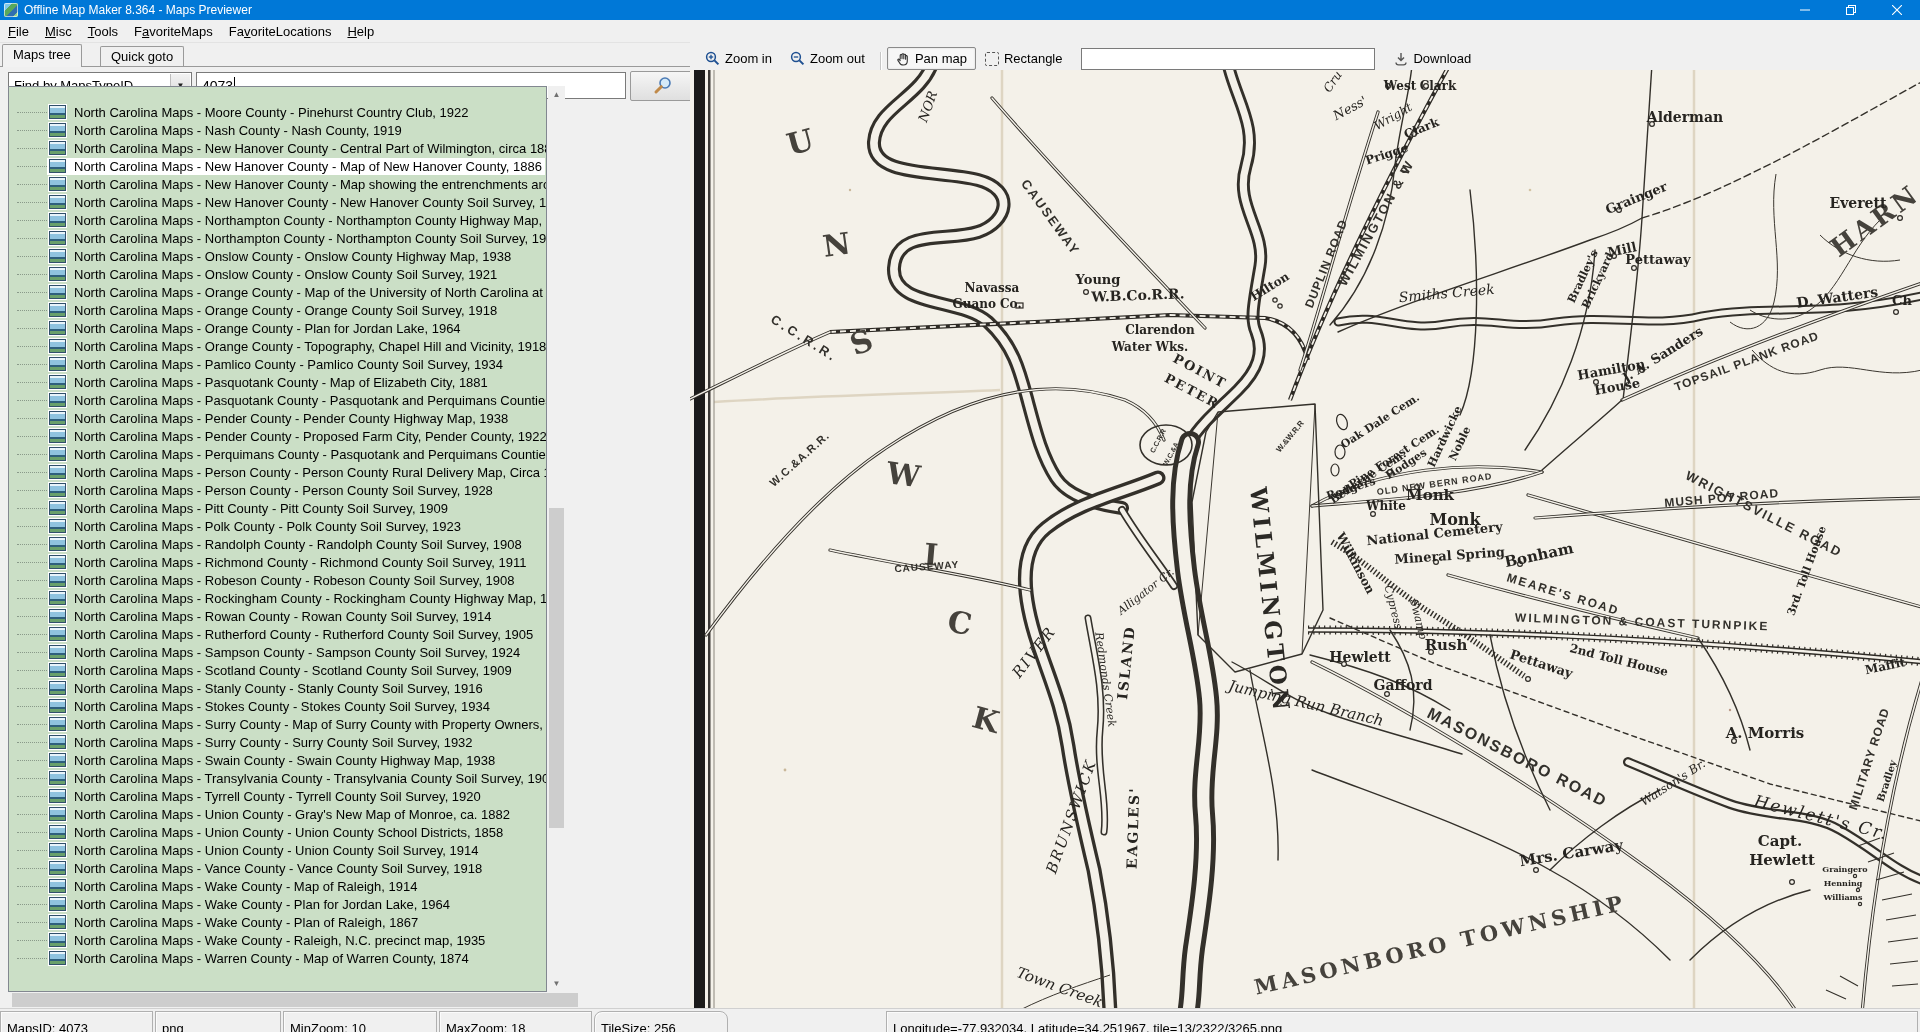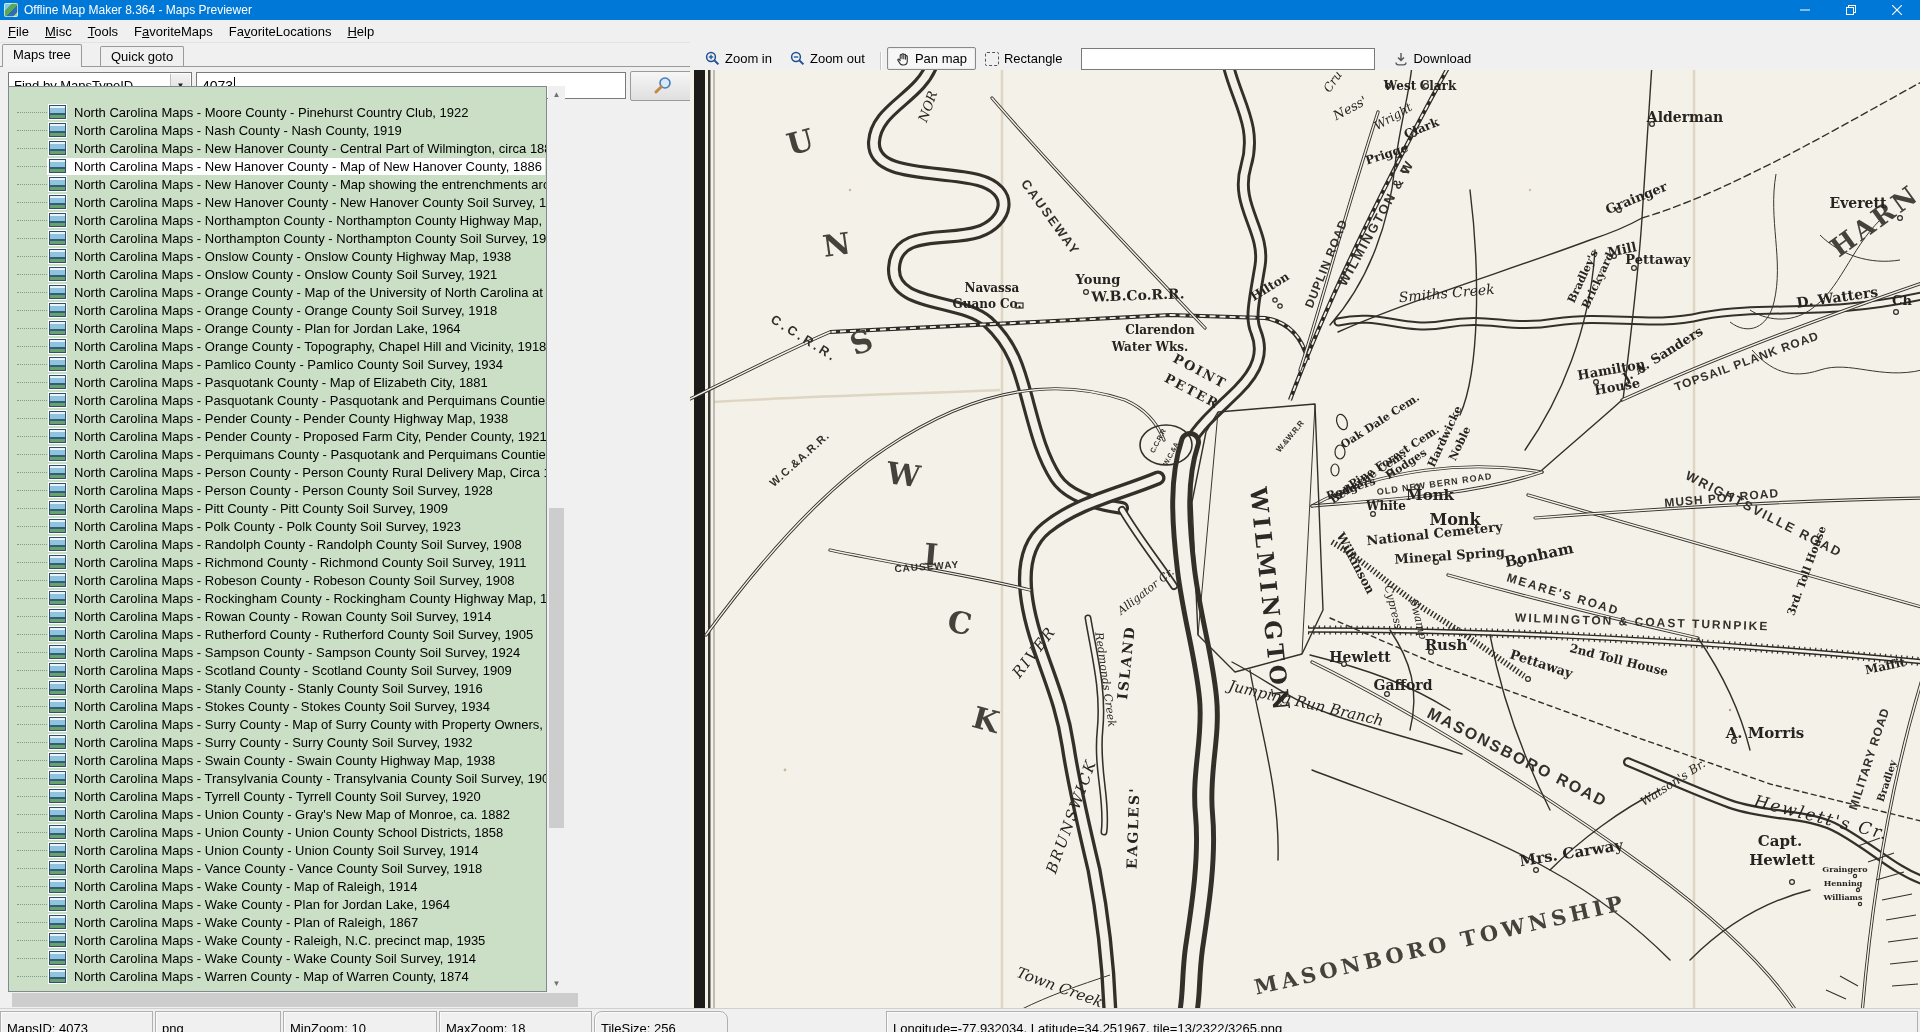--- a/index.html
+++ b/index.html
@@ -273,21 +273,21 @@
           <span class="dots"></span>
           <span class="sel-wrap">
             <span class="doc-icon"></span>
             <span class="tlabel">North Carolina Maps - Pender County - Pender County Highway Map, 1938</span>
           </span>
         </div>
         <div class="trow">
           <span class="dots"></span>
           <span class="sel-wrap">
             <span class="doc-icon"></span>
-            <span class="tlabel">North Carolina Maps - Pender County - Proposed Farm City, Pender County, 1921</span>
+            <span class="tlabel">North Carolina Maps - Pender County - Proposed Farm City, Pender County, 1922</span>
           </span>
         </div>
         <div class="trow">
           <span class="dots"></span>
           <span class="sel-wrap">
             <span class="doc-icon"></span>
             <span class="tlabel">North Carolina Maps - Perquimans County - Pasquotank and Perquimans Counties Soil Survey, 1905</span>
           </span>
         </div>
         <div class="trow">
@@ -470,27 +470,20 @@
           <span class="sel-wrap">
             <span class="doc-icon"></span>
             <span class="tlabel">North Carolina Maps - Wake County - Plan of Raleigh, 1867</span>
           </span>
         </div>
         <div class="trow">
           <span class="dots"></span>
           <span class="sel-wrap">
             <span class="doc-icon"></span>
             <span class="tlabel">North Carolina Maps - Wake County - Raleigh, N.C. precinct map, 1935</span>
-          </span>
-        </div>
-        <div class="trow">
-          <span class="dots"></span>
-          <span class="sel-wrap">
-            <span class="doc-icon"></span>
-            <span class="tlabel">North Carolina Maps - Wake County - Wake County Soil Survey, 1914</span>
           </span>
         </div>
         <div class="trow">
           <span class="dots"></span>
           <span class="sel-wrap">
             <span class="doc-icon"></span>
             <span class="tlabel">North Carolina Maps - Warren County - Map of Warren County, 1874</span>
           </span>
         </div>
       </div>

